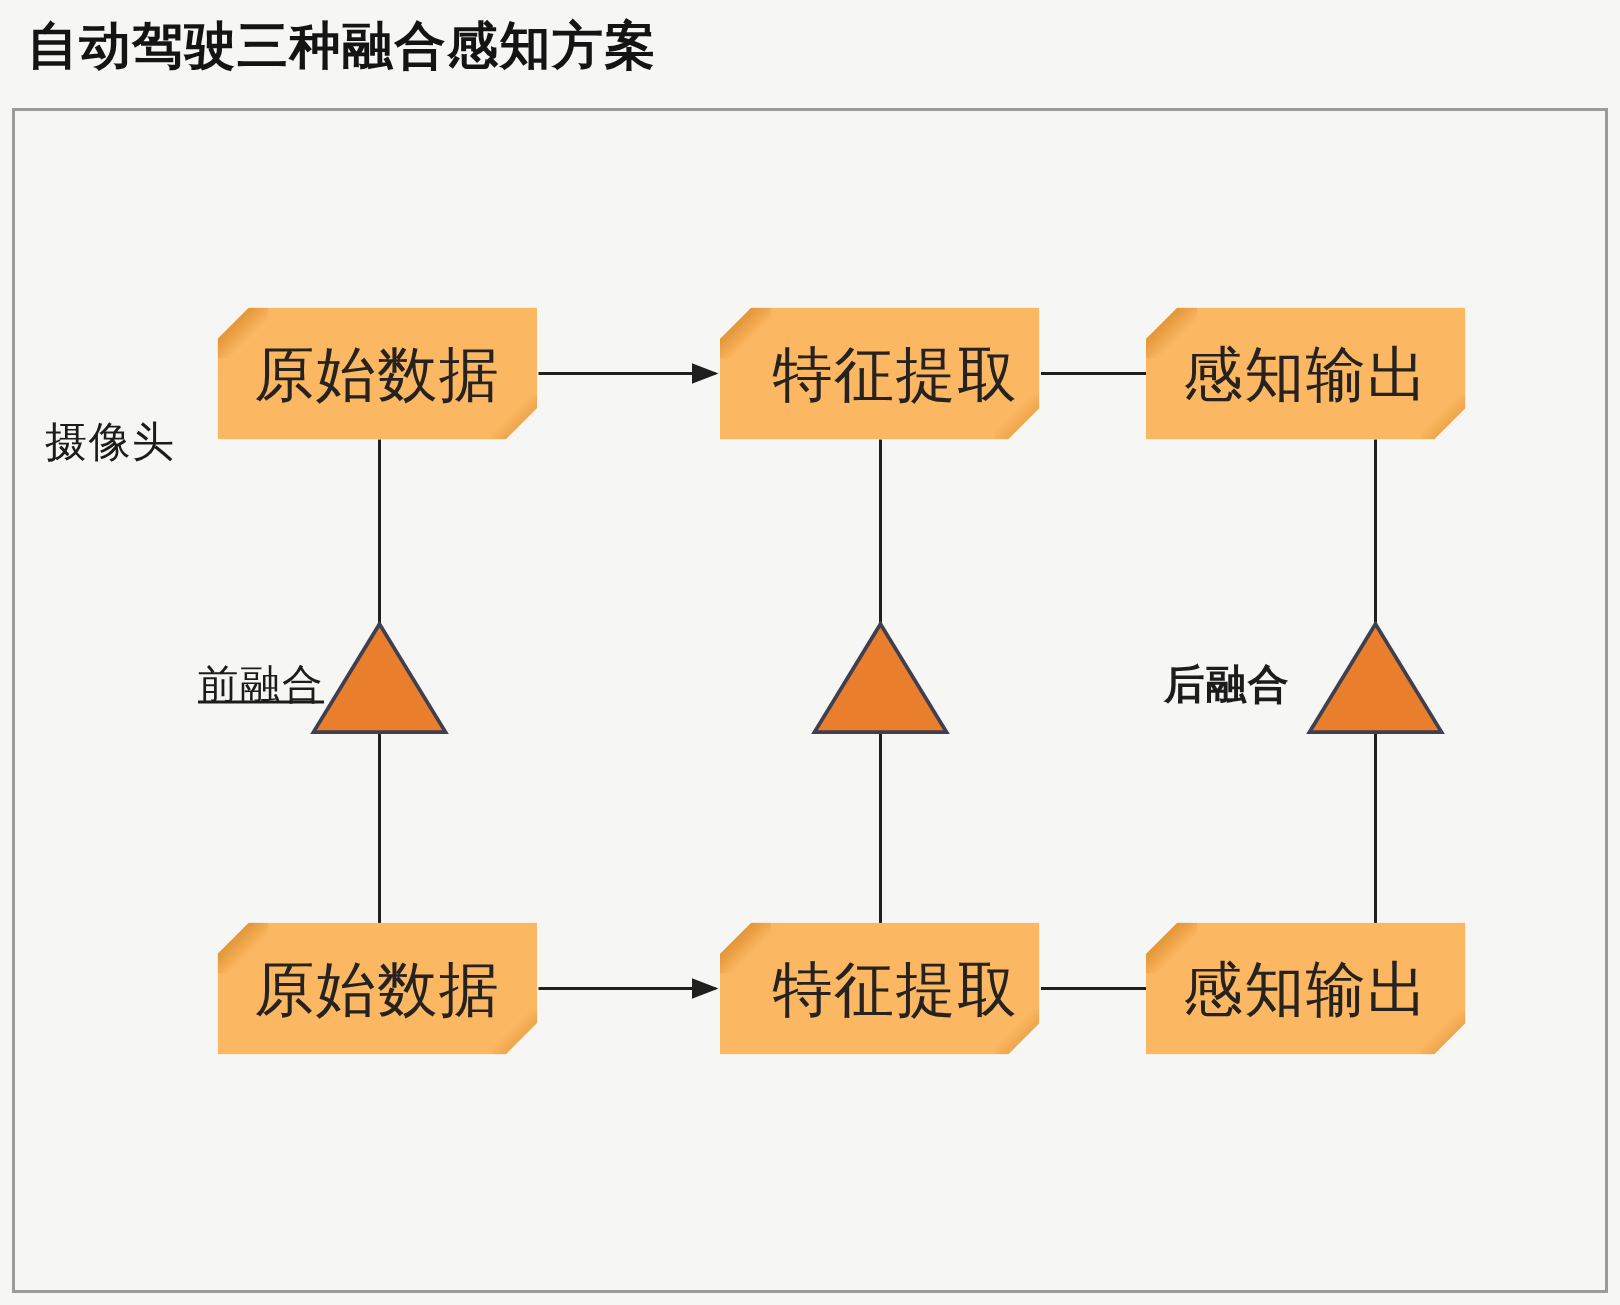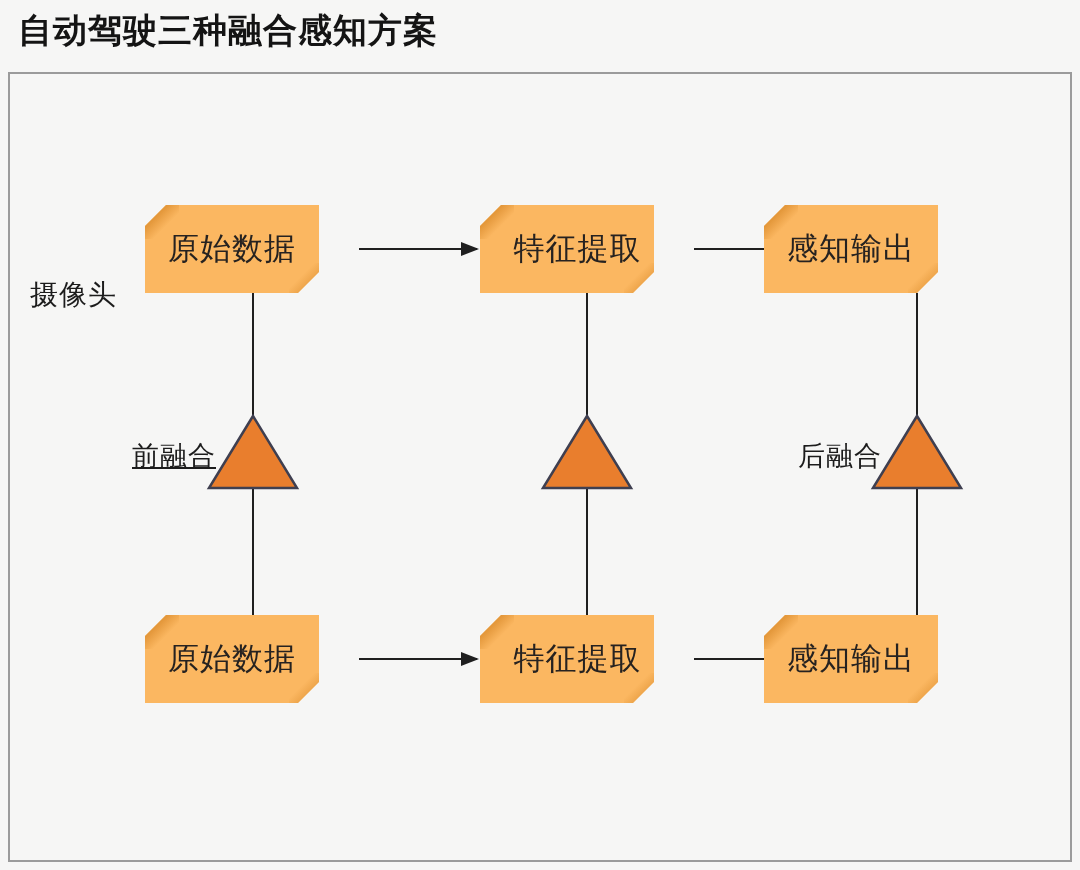--- a/index.html
+++ b/index.html
@@ -18,25 +18,25 @@
   .stage{position:relative;width:1080px;height:870px;}
   .title{
     position:absolute;left:18px;top:8px;
     font-size:34px;font-weight:700;color:#141414;letter-spacing:1px;
   }
   .panel{
     position:absolute;left:8px;top:72px;width:1064px;height:790px;
     border:2px solid var(--panel-border);background:var(--bg);
   }
   .node{
-    position:absolute;width:174px;height:88px;
+    position:absolute;width:213px;height:88px;
     background:var(--box-fill);
     clip-path:polygon(21px 0,100% 0,100% calc(100% - 21px),calc(100% - 21px) 100%,0 100%,0 21px);
     display:flex;align-items:center;justify-content:center;
-    font-size:31px;color:var(--text);letter-spacing:1px;
+    font-size:40px;color:var(--text);letter-spacing:1px;
   }
   .node::before{ 
     content:"";position:absolute;left:0;top:0;width:34px;height:34px;
     background:linear-gradient(135deg,rgba(216,136,40,.65) 34%,rgba(216,136,40,0) 62%);
   }
   .node::after{ 
     content:"";position:absolute;right:0;bottom:0;width:30px;height:30px;
     background:linear-gradient(315deg,rgba(216,136,40,.45) 30%,rgba(216,136,40,0) 58%);
   }
   .row1{top:205px;} .row2{top:615px;}
@@ -45,21 +45,21 @@
     position:absolute;font-size:28px;color:#1c1c1c;letter-spacing:1px;white-space:nowrap;
   }
   .lbl-camera{left:30px;top:232px;margin-top:44px;}
   .lbl-lidar{left:22px;top:642px;}
   .fusion-label{
     position:absolute;font-size:27px;color:#1c1c1c;top:438px;
     text-align:right;white-space:nowrap;letter-spacing:1px;
   }
   .lbl-early{left:112px;width:104px;text-decoration:underline;}
   .lbl-feature{left:412px;width:140px;}
-  .lbl-late{left:778px;width:104px;}
+  .lbl-late{left:756px;width:104px;font-weight:bold;}
   svg.wires{position:absolute;left:0;top:0;width:1080px;height:870px;pointer-events:none;}
 </style>
 </head>
 <body>
 
 <div class="stage">
 
   <div class="title">自动驾驶三种融合感知方案</div>
 
   <div class="panel"></div>

